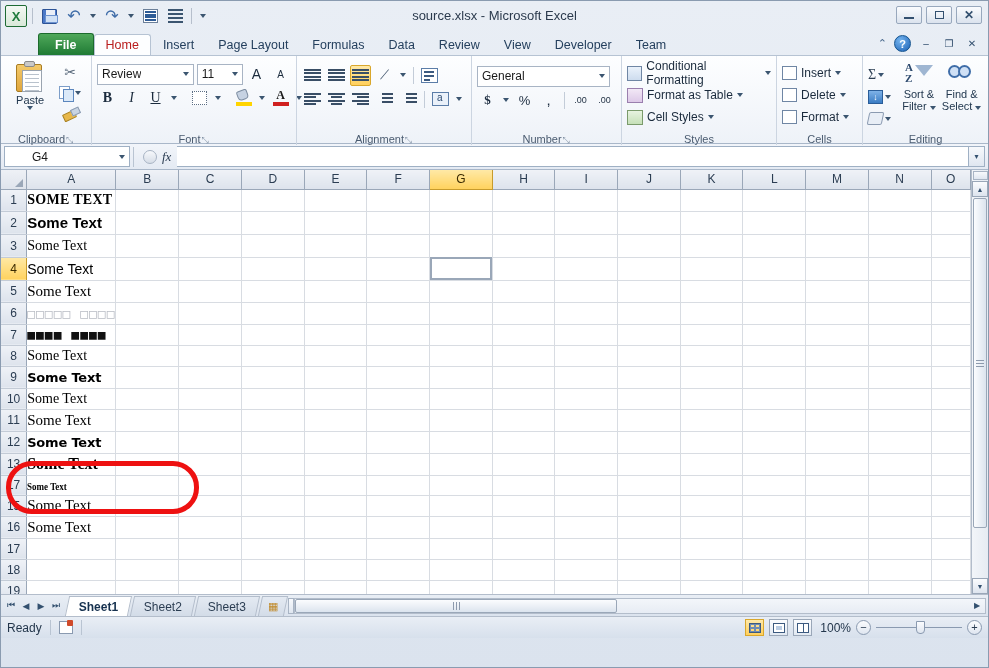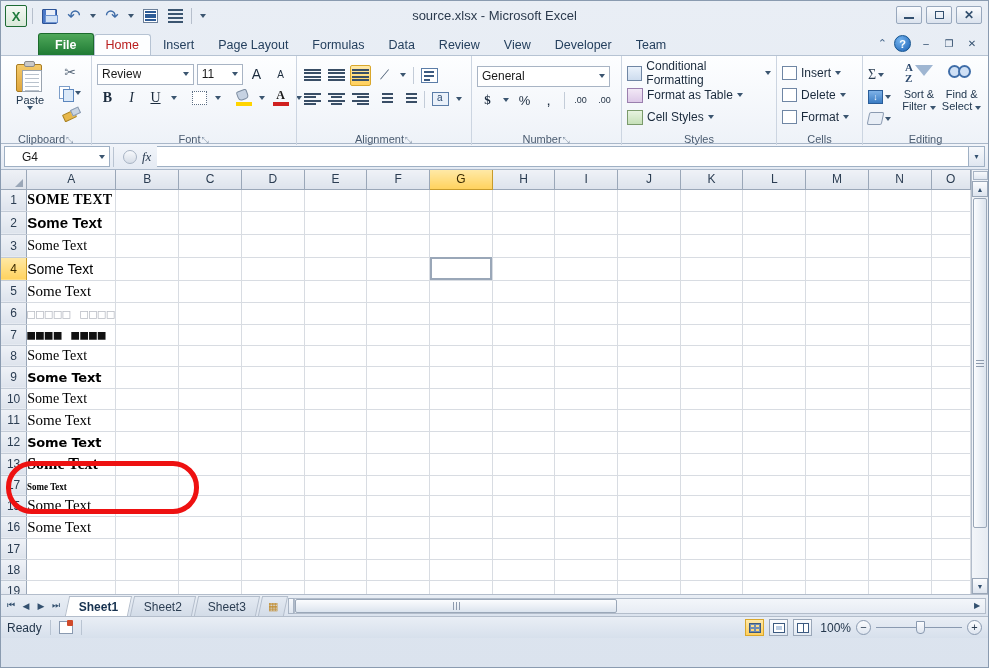--- a/index.html
+++ b/index.html
@@ -190,21 +190,21 @@
   .findico{ width:28px;height:26px;position:relative; }
   .findico .l1,.findico .l2{ position:absolute;top:3px;width:13px;height:13px;border:2px solid #3f6da8;border-radius:50%;background:#cfe0f5; }
   .findico .l1{ left:0; } .findico .l2{ left:10px; }
 
   
   .fbar{
     height:26px; background:linear-gradient(#f2f5fa,#e4eaf3);
     border-bottom:1px solid #a9b7c9; display:flex; align-items:center; padding:2px 3px;
   }
   .namebox{
-    width:106px;height:21px;background:#fff;border:1px solid #9fb0c4;
+    width:126px;height:21px;background:#fff;border:1px solid #9fb0c4;
     display:flex;align-items:center;justify-content:space-between;padding:0 4px;font-size:12px;gap:48px;
   }
   .fsep{ width:1px;height:20px;background:#b9c4d2;margin:0 3px; }
   .fbtns{ display:flex;align-items:center;gap:5px;padding:0 6px;color:#7d8da1; }
   .circ{ width:14px;height:14px;border-radius:50%;background:linear-gradient(#f7f9fc,#d6dde7);border:1px solid #a8b4c4; }
   .fx{ font-family:"Liberation Serif",serif;font-style:italic;font-size:13px;color:#2b3d52; }
   .finput{ flex:1;height:21px;background:#fff;border:1px solid #9fb0c4;border-left:none; }
   .fexp{ width:16px;height:21px;display:flex;align-items:center;justify-content:center;
          background:linear-gradient(#f7f9fc,#dfe6f0);border:1px solid #9fb0c4;border-left:none;font-size:8px;color:#33506f; }
 

